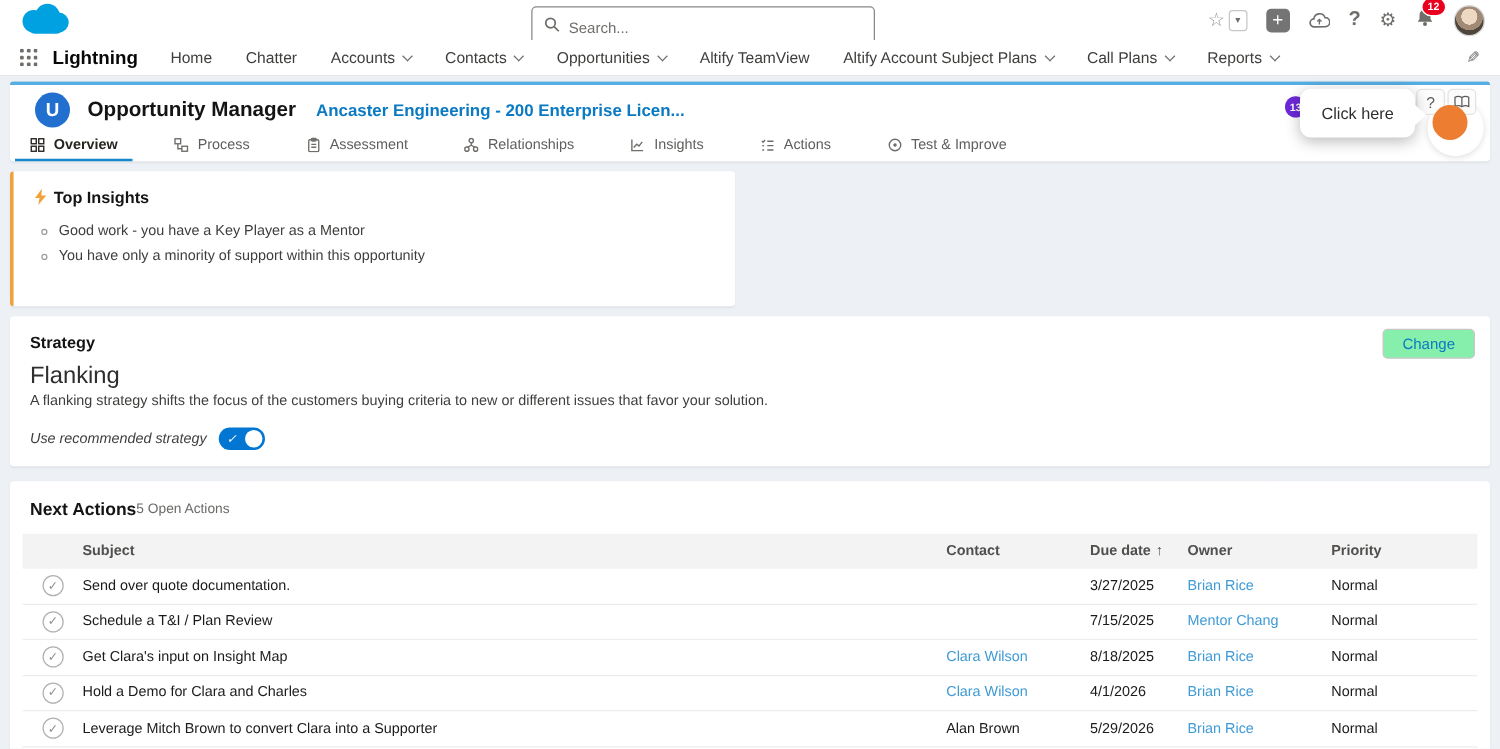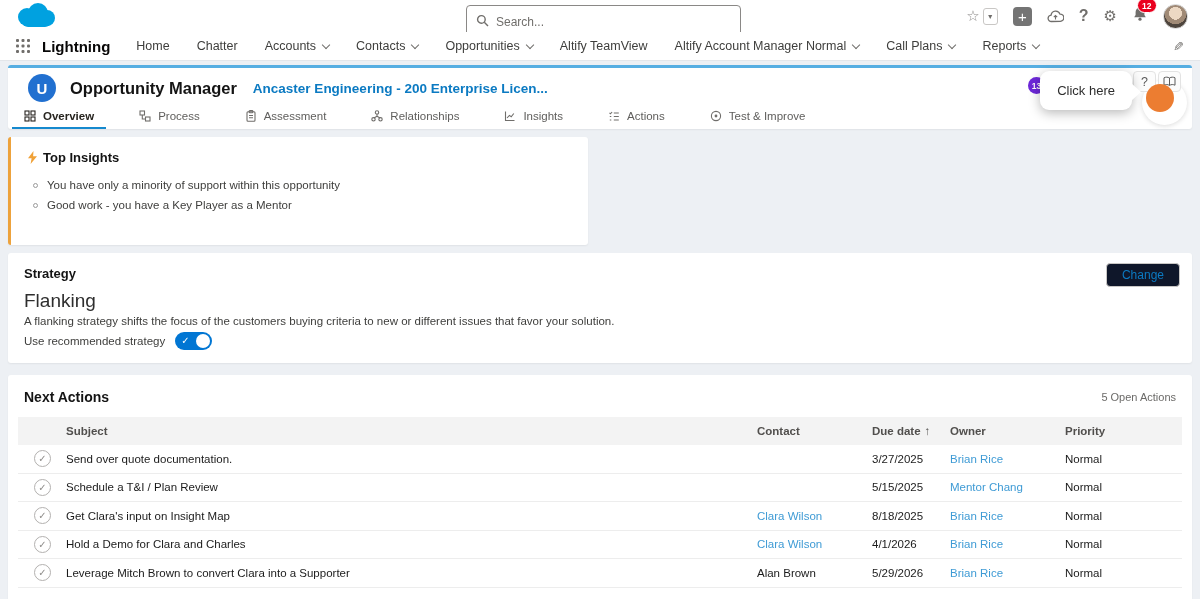--- a/index.html
+++ b/index.html
@@ -3,21 +3,21 @@
 <meta charset="utf-8">
 <style>
   * { box-sizing: border-box; margin: 0; padding: 0; }
   html,body { width:1200px; height:599px; overflow:hidden; }
   body { font-family:"Liberation Sans", sans-serif; background:#edf0f4; position:relative; }
   .glyph { font-family:"DejaVu Sans", sans-serif; }
 
   
   .topbar { height:32px; background:#fff; position:relative; }
   .cloud-logo { position:absolute; left:14px; top:1px; cursor:pointer; }
-  .search-box { position:absolute; left:466px; top:5px; width:275px; height:23px;
+  .search-box { position:absolute; left:425px; top:5px; width:275px; height:23px;
     border:1px solid #8a8886; border-radius:4px; background:#fff;
     display:flex; align-items:center; padding:16px 9px; gap:7px; }
   .search-box input { border:none; outline:none; font-size:12px; width:100%; color:#444; background:transparent; }
   .search-box input::placeholder { color:#706e6b; }
   .topbar-right { position:absolute; right:12px; top:0; height:32px; display:flex; align-items:center; gap:15px; }
   .fav-group { display:flex; align-items:center; }
   .star-glyph { color:#8f8d8b; font-size:15px; line-height:1; cursor:pointer; }
   .fav-caret { width:15px; height:17px; border:1px solid #c9c7c5; border-radius:3px; margin-left:3px;
     display:flex; align-items:center; justify-content:center; font-size:7px; color:#706e6b; cursor:pointer; background:#fff; }
   .plus-btn { width:19px; height:19px; background:#747474; color:#fff; border-radius:4px;
@@ -78,32 +78,32 @@
 
   
   .row-cards { display:flex; gap:8px; margin-bottom:12px;flex-direction:column; }
   .insights-card { width:580px; border-left:3px solid #eda23c; padding:13px 16px; height:108px; }
   .panel-title { font-size:13px; font-weight:700; color:#141414; display:flex; align-items:center; gap:5px; }
   .insights-list { list-style:none; margin:14px 0 0 6px; font-size:11.5px; color:#3e3e3c; }
   .insights-list li { margin-bottom:8px; display:flex; align-items:center; }
   .bullet { width:5px; height:5px; border:1px solid #9a9a9a; border-radius:50%; margin-right:9px; flex:0 0 auto; }
   .strategy-card { flex:1; padding:13px 16px; height:108px; position:relative; }
   .change-btn { position:absolute; top:10px; right:12px; border:1px solid #c9c7c5; color:#0b7ac2;
-    background:#0f172a; font-size:12px; padding:4px 15px; border-radius:4px; cursor:pointer;
+    background:#86efac; font-size:12px; padding:4px 15px; border-radius:4px; cursor:pointer;
     font-family:"Liberation Sans", sans-serif; }
   .strategy-name { font-size:19px; font-weight:400; color:#2e2e2e; margin-top:9px; }
   .strategy-desc { font-size:11.5px; color:#3e3e3c; margin-top:3px; }
-  .toggle-row { margin-top:5px; display:flex; align-items:center; gap:10px; font-size:11.5px; color:#3e3e3c; }
+  .toggle-row { margin-top:15px; display:flex; align-items:center; gap:10px; font-size:11.5px; color:#3e3e3c;font-style:italic; }
   .toggle { width:37px; height:18px; border-radius:9px; background:#0176d3; position:relative; cursor:pointer; }
   .toggle .t-check { position:absolute; left:6px; top:2.5px; color:#fff; font-size:10px; }
   .toggle .t-knob { position:absolute; right:2px; top:2px; width:14px; height:14px; border-radius:50%; background:#fff; }
 
   
   .actions-card { padding:10px 10px 0; height:288px; margin-bottom:8px; }
-  .sec-head { display:flex; justify-content:space-between; align-items:center; padding:4px 6px 12px; }
+  .sec-head { display:flex; justify-content:flex-start; align-items:center; padding:4px 6px 12px; }
   .sec-title { font-size:14px; font-weight:700; color:#141414; }
   .sec-count { font-size:11px; color:#6b6a68; }
   .tbl-head, .tbl-row { display:grid; grid-template-columns:40px 1fr 115px 78px 115px 117px; align-items:center; }
   .tbl-head { background:#f3f3f3; height:28px; font-size:11.5px; font-weight:700; color:#514f4d; }
   .tbl-row { height:28.5px; font-size:11.5px; color:#1b1b1b; border-bottom:1px solid #ededed; }
   .check-circle { width:17px; height:17px; border:1px solid #b3b1af; border-radius:50%; color:#8f8d8b;
     font-size:10px; display:flex; align-items:center; justify-content:center; margin-left:16px; cursor:pointer; }
   .cell-link { color:#3f9bd5; cursor:pointer; }
   .sort-arrow { font-weight:700; margin-left:4px; }
   .th-subject { padding-left:8px; }
@@ -190,21 +190,21 @@
         <span class="chev"></span>
       </span>
     <span class="nav-item">
         <span>Opportunities</span>
         <span class="chev"></span>
       </span>
     <span class="nav-item">
         <span>Altify TeamView</span>
       </span>
     <span class="nav-item">
-        <span>Altify Account Manager Normal</span>
+        <span>Altify Account Subject Plans</span>
         <span class="chev"></span>
       </span>
     <span class="nav-item">
         <span>Call Plans</span>
         <span class="chev"></span>
       </span>
     <span class="nav-item">
         <span>Reports</span>
         <span class="chev"></span>
       </span>
@@ -300,25 +300,25 @@
     <div class="card insights-card">
       <div class="panel-title">
         <svg width="11" height="13" viewBox="0 0 11 13">
           <polygon points="6.5,0 1,7.3 4.6,7.3 3.6,13 10,5.3 6.1,5.3" fill="#f0a137"></polygon>
         </svg>
         <span>Top Insights</span>
       </div>
       <ul class="insights-list">
         <li>
             <span class="bullet"></span>
-            <span>You have only a minority of support within this opportunity</span>
+            <span>Good work - you have a Key Player as a Mentor</span>
           </li>
         <li>
             <span class="bullet"></span>
-            <span>Good work - you have a Key Player as a Mentor</span>
+            <span>You have only a minority of support within this opportunity</span>
           </li>
       </ul>
     </div>
 
     <div class="card strategy-card">
       <div class="panel-title">Strategy</div>
       <button class="change-btn">Change</button>
       <div class="strategy-name">Flanking</div>
       <div class="strategy-desc">A flanking strategy shifts the focus of the customers buying criteria to new or different issues that favor your solution.</div>
       <div class="toggle-row">
@@ -350,21 +350,21 @@
       <span class="th-subject">Send over quote documentation.</span>
       <span></span>
       <span>3/27/2025</span>
       <span class="cell-link">Brian Rice</span>
       <span>Normal</span>
     </div>
     <div class="tbl-row">
       <span class="check-circle">✓</span>
       <span class="th-subject">Schedule a T&amp;I / Plan Review</span>
       <span></span>
-      <span>5/15/2025</span>
+      <span>7/15/2025</span>
       <span class="cell-link">Mentor Chang</span>
       <span>Normal</span>
     </div>
     <div class="tbl-row">
       <span class="check-circle">✓</span>
       <span class="th-subject">Get Clara's input on Insight Map</span>
       <span class="cell-link">Clara Wilson</span>
       <span>8/18/2025</span>
       <span class="cell-link">Brian Rice</span>
       <span>Normal</span>

